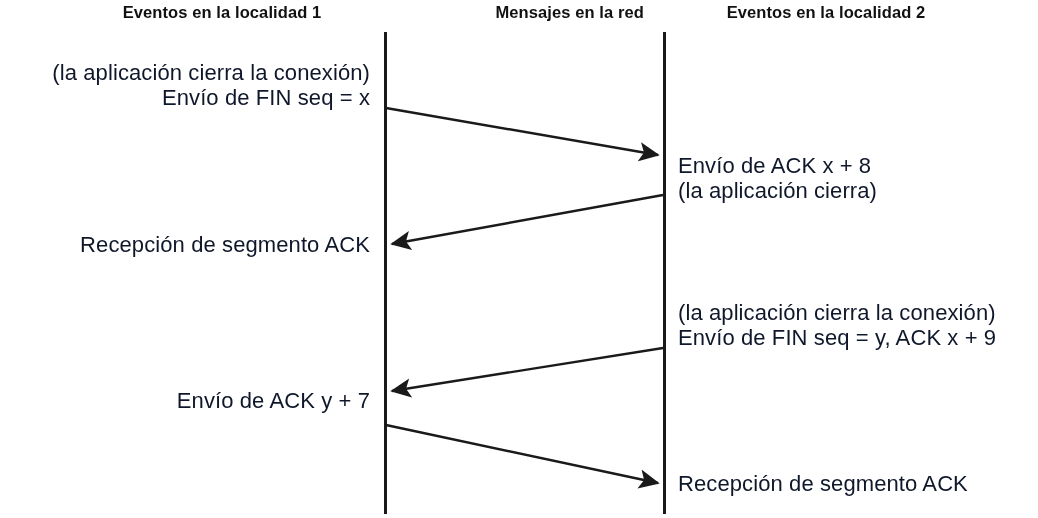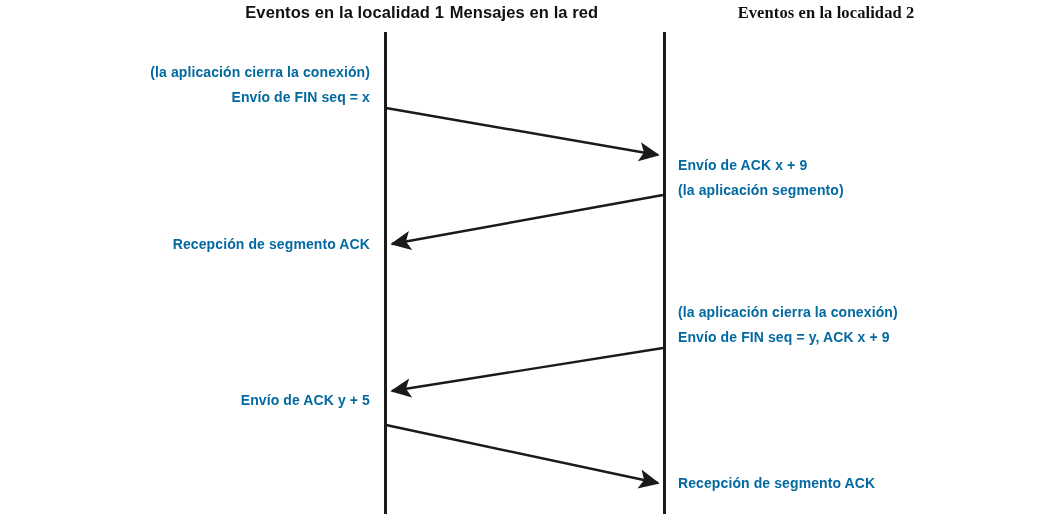--- a/index.html
+++ b/index.html
@@ -18,23 +18,23 @@
   .hdr {
     position: absolute;
     font-weight: bold;
     font-size: 16.5px;
     color: #111111;
     white-space: nowrap;
     letter-spacing: 0.1px;
   }
   .lbl {
     position: absolute;
-    font-weight: bold;
-    font-size: 14px;
-    color: #0369a1;
+    font-weight: normal;
+    font-size: 22px;
+    color: #0f172a;
     white-space: nowrap;
     line-height: 25px;
     letter-spacing: 0.1px;
   }
   .lbl.right-align {
     text-align: right;
   }
   svg.layer {
     position: absolute;
     left: 0;
@@ -42,23 +42,23 @@
     width: 1038px;
     height: 518px;
     pointer-events: none;
   }
 </style>
 </head>
 <body>
 
 <div id="canvas">
 
-  <div class="hdr" style="left:0;top:3px;width:444px;text-align:right;">Eventos en la localidad 1</div>
-  <div class="hdr" style="left:404px;top:3px;width:240px;text-align:center;">Mensajes en la red</div>
-  <div class="hdr" style="left:676px;top:3px;width:300px;text-align:center;font-family:Liberation Serif, serif;">Eventos en la localidad 2</div>
+  <div class="hdr" style="left:0;top:3px;width:444px;text-align:center;">Eventos en la localidad 1</div>
+  <div class="hdr" style="left:404px;top:3px;width:240px;text-align:right;">Mensajes en la red</div>
+  <div class="hdr" style="left:676px;top:3px;width:300px;text-align:center;">Eventos en la localidad 2</div>
 
   <svg class="layer" viewBox="0 0 1038 518">
     <defs>
       <marker id="arrow-right" viewBox="0 0 12 12" refX="10.5" refY="6" markerWidth="9" markerHeight="9" orient="auto-start-reverse">
         <path d="M 0 0.6 L 11.5 6 L 0 11.4 L 2.6 6 Z" fill="#1a1a1a"></path>
       </marker>
       <marker id="arrow-left" viewBox="0 0 12 12" refX="10.5" refY="6" markerWidth="9" markerHeight="9" orient="auto-start-reverse">
         <path d="M 0 0.6 L 11.5 6 L 0 11.4 L 2.6 6 Z" fill="#1a1a1a"></path>
       </marker>
     </defs>
@@ -74,34 +74,34 @@
 
     <line x1="386" y1="425" x2="658" y2="483" stroke="#1a1a1a" stroke-width="2.4" marker-end="url(#arrow-right)"></line>
   </svg>
 
   <div class="lbl right-align" style="left:0;top:60px;width:370px;">
     <div>(la aplicación cierra la conexión)</div>
     <div>Envío de FIN seq = x</div>
   </div>
 
   <div class="lbl" style="left:678px;top:153px;">
-    <div>Envío de ACK x + 9</div>
-    <div>(la aplicación segmento)</div>
+    <div>Envío de ACK x + 8</div>
+    <div>(la aplicación cierra)</div>
   </div>
 
   <div class="lbl right-align" style="left:0;top:232px;width:370px;">
     <div>Recepción de segmento ACK</div>
   </div>
 
   <div class="lbl" style="left:678px;top:300px;">
     <div>(la aplicación cierra la conexión)</div>
     <div>Envío de FIN seq = y, ACK x + 9</div>
   </div>
 
   <div class="lbl right-align" style="left:0;top:388px;width:370px;">
-    <div>Envío de ACK y + 5</div>
+    <div>Envío de ACK y + 7</div>
   </div>
 
   <div class="lbl" style="left:678px;top:471px;">
     <div>Recepción de segmento ACK</div>
   </div>
 
 </div>
 
 </body></html>

